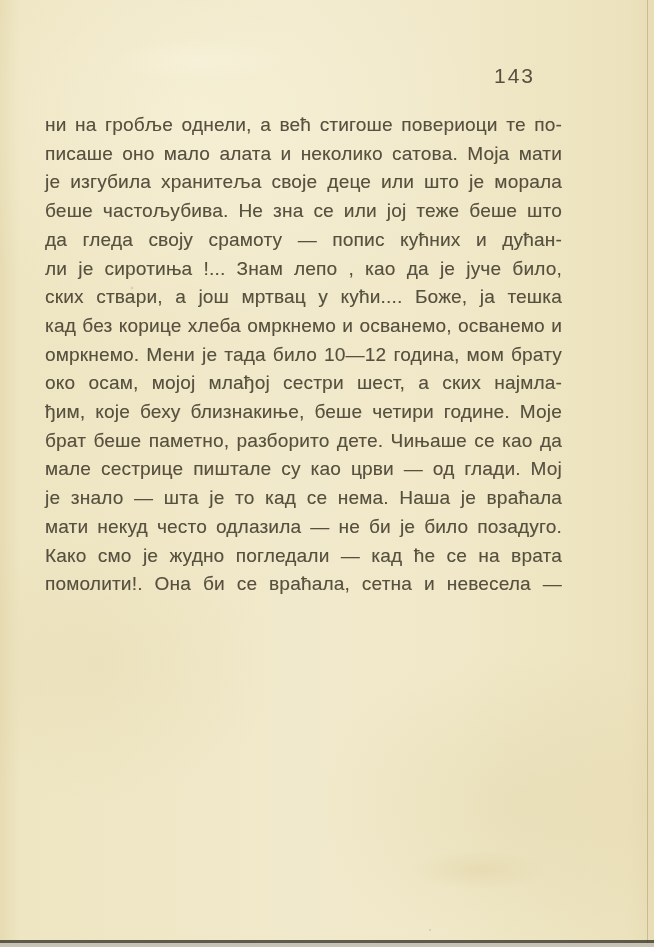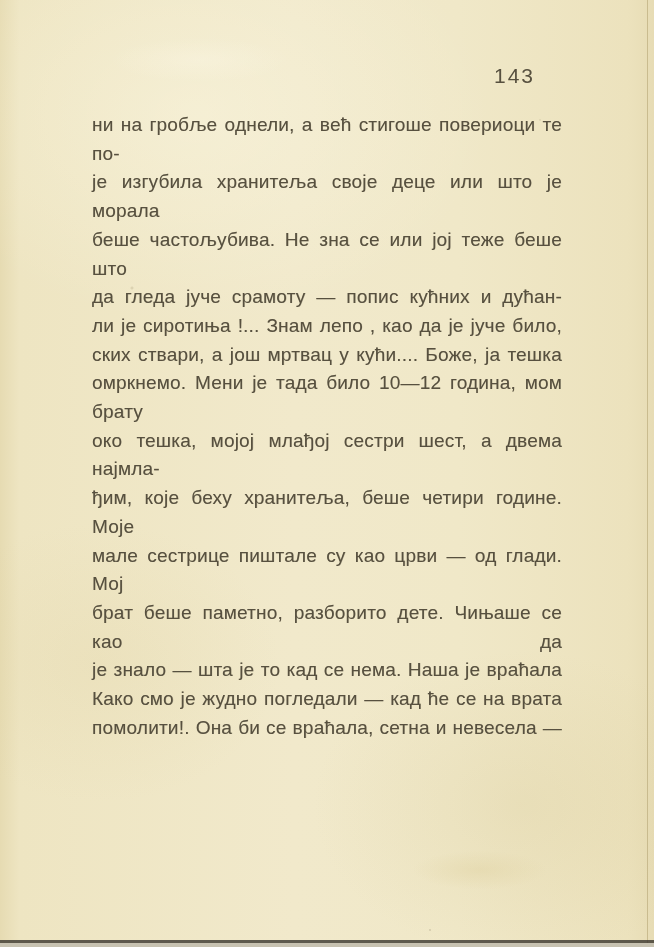--- a/index.html
+++ b/index.html
@@ -75,42 +75,44 @@
     letter-spacing: 0.2px;
     text-shadow: 0.3px 0.3px 0.5px rgba(87,80,63,0.35);
   }
   .line {
     white-space: nowrap;
   }
   .line.justify {
     white-space: normal;
     text-align: justify;
     text-align-last: justify;
-    margin-left: 47px;
   }
 </style>
 </head>
 <body>
 
 <div class="scan">
   <div class="page-number">143</div>
 
   <div class="text-block">
       <div class="line justify">ни на гробље однели, а већ стигоше повериоци те по-</div>
+      <div class="line justify">писаше оно мало алата и неколико сатова. Моја мати</div>
       <div class="line justify">је изгубила хранитеља своје деце или што је морала</div>
       <div class="line justify">беше частољубива. Не зна се или јој теже беше што</div>
-      <div class="line justify">да гледа јуче срамоту — попис кућних и дућан-</div>
+      <div class="line justify">да гледа своју срамоту — попис кућних и дућан-</div>
       <div class="line justify">ли је сиротиња !... Знам лепо , као да је јуче било,</div>
       <div class="line justify">ских ствари, а још мртвац у кући.... Боже, ја тешка</div>
+      <div class="line justify">кад без корице хлеба омркнемо и осванемо, осванемо и</div>
       <div class="line justify">омркнемо. Мени је тада било 10—12 година, мом брату</div>
-      <div class="line justify">око тешка, мојој млађој сестри шест, а двема најмла-</div>
-      <div class="line justify">ђим, које беху хранитеља, беше четири године. Моје</div>
+      <div class="line justify">око осам, мојој млађој сестри шест, а ских најмла-</div>
+      <div class="line justify">ђим, које беху близнакиње, беше четири године. Моје</div>
+      <div class="line justify">брат беше паметно, разборито дете. Чињаше се као да</div>
       <div class="line justify">мале сестрице пиштале су као црви — од глади. Мој</div>
-      <div class="line justify">брат беше паметно, разборито дете. Чињаше се као да</div>
       <div class="line justify">је знало — шта је то кад се нема. Наша је враћала</div>
+      <div class="line justify">мати некуд често одлазила — не би је било позадуго.</div>
       <div class="line justify">Како смо је жудно погледали — кад ће се на врата</div>
       <div class="line justify">помолити!. Она би се враћала, сетна и невесела —</div>
     </div>
 
   <div class="right-edge-line"></div>
   <div class="bottom-shadow-line"></div>
   <div class="bottom-strip"></div>
 </div>
 
 </body></html>

